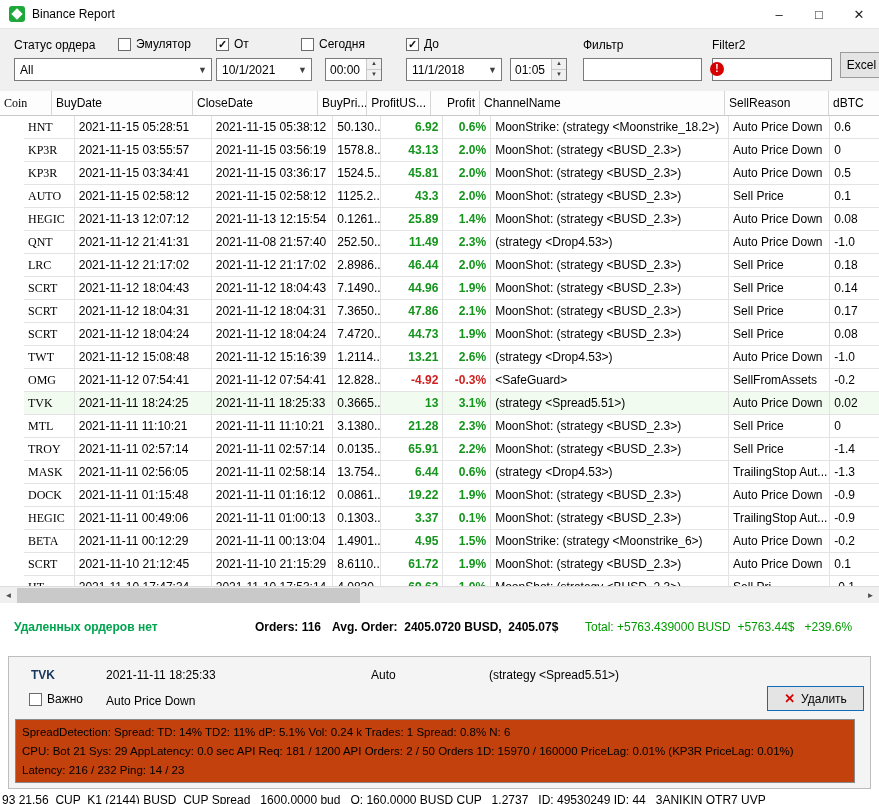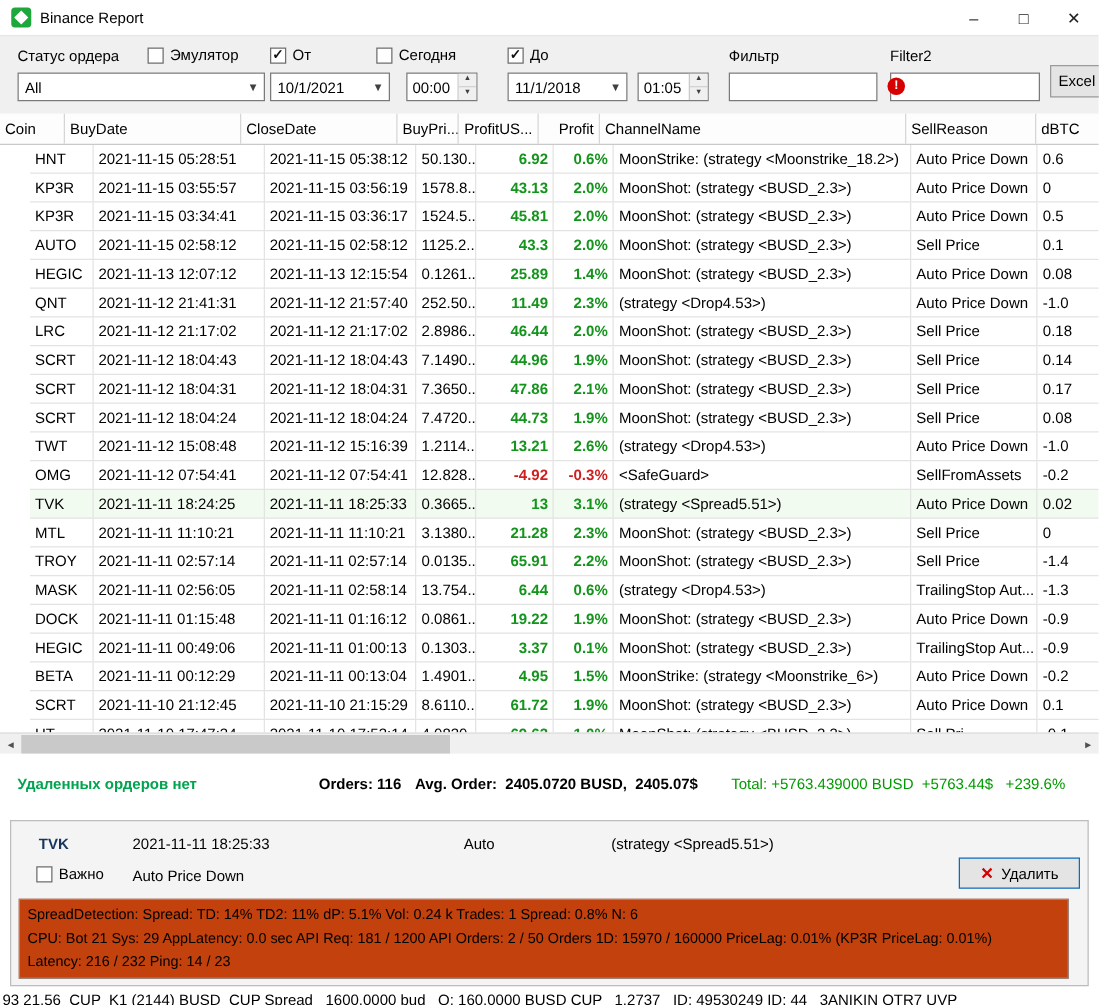--- a/index.html
+++ b/index.html
@@ -36,21 +36,21 @@
   .btn-excel { position:absolute; top:23px; left:828px; width:43px; height:26px;margin-left:12px; }
   
   .grid { position:absolute; top:91px; left:0; width:879px; }
   .grid-header { display:flex; height:25px; background:#fdfdfd; border-bottom:1px solid #c9c9c9; }
   .hcell { border-right:1px solid #d6d6d6; padding:0 4px; line-height:24px; white-space:nowrap; overflow:hidden; }
   .grid-body { height:470px; overflow:hidden; background:#fff;padding-left:24px; }
   .grid-row { display:flex; height:23px; background:#fff; }
   .grid-row.selected { background:#f2fbf0; }
   .cell { border-right:1px solid #e3e3e3; border-bottom:1px solid #e3e3e3; padding:0 4px; line-height:22px;
     height:23px; white-space:nowrap; overflow:hidden; }
-  .c-coin { width:52px; } .c-buydate { width:141px; } .c-closedate { width:125px; }
+  .c-coin { width:52px;font-family:Liberation Serif, serif; } .c-buydate { width:141px; } .c-closedate { width:125px; }
   .c-buyprice { width:49px; } .c-profitusd { width:64px; text-align:right; }
   .c-profit { width:49px; text-align:right; } .c-channel { width:245px; }
   .c-sellreason { width:104px; } .c-dbtc { width:50px; border-right:0; }
   .pos { color:#14941c; font-weight:700; }
   .neg { color:#cf1f1f; font-weight:700; }
   
   .hscroll { position:absolute; top:586px; left:0; right:0; height:17px; background:#f0f0f0; border-top:1px solid #dcdcdc; }
   .sarrow { position:absolute; top:0; width:17px; height:17px; display:flex; align-items:center; justify-content:center;
     font-size:8px; color:#505050; }
   .sarrow.left { left:0; } .sarrow.right { right:0; }
@@ -228,21 +228,21 @@
         <div class="cell c-buyprice">0.1261...</div>
         <div class="cell c-profitusd profit pos">25.89</div>
         <div class="cell c-profit profit pos">1.4%</div>
         <div class="cell c-channel">MoonShot: (strategy &lt;BUSD_2.3&gt;)</div>
         <div class="cell c-sellreason">Auto Price Down</div>
         <div class="cell c-dbtc">0.08</div>
       </div>
       <div class="grid-row">
         <div class="cell c-coin">QNT</div>
         <div class="cell c-buydate">2021-11-12 21:41:31</div>
-        <div class="cell c-closedate">2021-11-12 21:57:40</div>
+        <div class="cell c-closedate">2021-11-08 21:57:40</div>
         <div class="cell c-buyprice">252.50...</div>
         <div class="cell c-profitusd profit pos">11.49</div>
         <div class="cell c-profit profit pos">2.3%</div>
         <div class="cell c-channel">(strategy &lt;Drop4.53&gt;)</div>
         <div class="cell c-sellreason">Auto Price Down</div>
         <div class="cell c-dbtc">-1.0</div>
       </div>
       <div class="grid-row">
         <div class="cell c-coin">LRC</div>
         <div class="cell c-buydate">2021-11-12 21:17:02</div>

